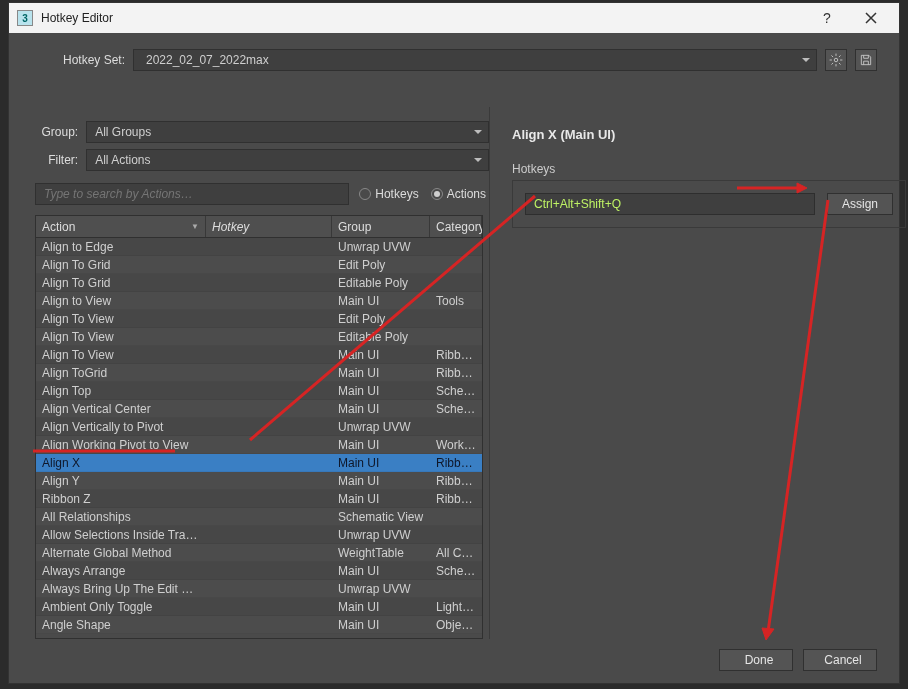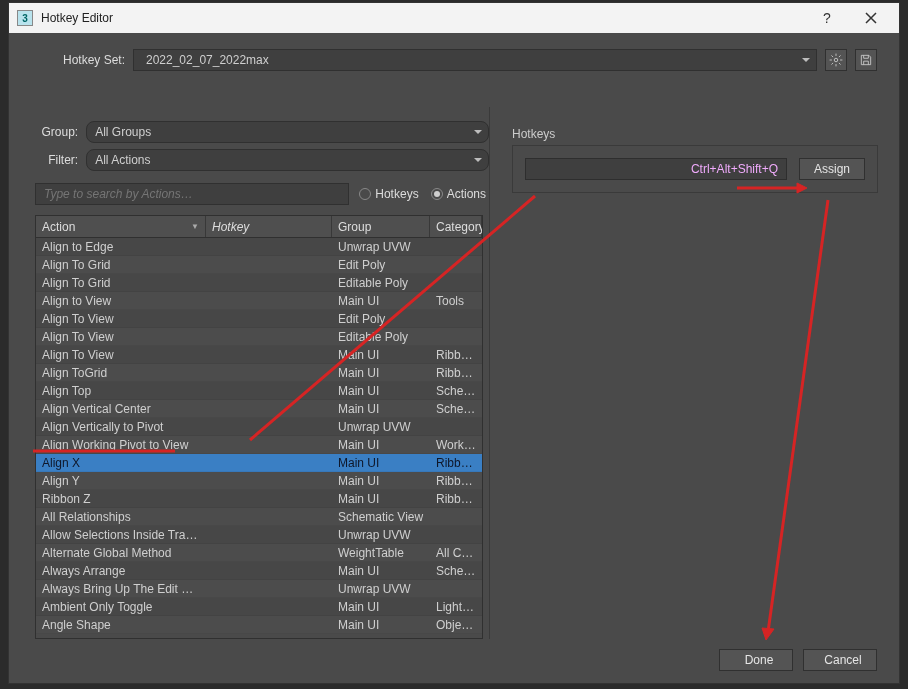--- a/index.html
+++ b/index.html
@@ -107,21 +107,21 @@
     flex:1;
     border-left:1px solid #3a3a3a;
     padding: 20px 22px 0 22px;
     position:relative;
   }
   .form-row {
     display:flex; align-items:center;
     margin-bottom:6px;
   }
   .form-row .lbl { width:44px; text-align:right; color:#ddd; margin-right:8px; }
-  .dd-wide { width: 410px; border-radius: 8px; }
+  .dd-wide { width: 410px; }
   .search-row { margin-top:12px; display:flex; align-items:center; width:463px;}
   .search-input {
     flex:1;
     background:#3f3f3f;
     border:1px solid #303030;
     height:22px;
     color:#888;
     padding:0 8px;
     font-size:12px;
     font-style:italic;
@@ -196,25 +196,24 @@
   .hotkeys-group {
     border:1px solid #3a3a3a;
     padding:12px;
     margin-top:4px;
   }
   .hotkeys-row { display:flex; align-items:center; }
   .input-text {
     background:#3f3f3f;
     border:1px solid #2e2e2e;
     height:22px;
-    color:#f0abfc;
+    color:#bef264;
     font-size:12px;
     padding:0 8px;
-    width:262px;
-    text-align:right;
+    width:290px;
   }
   .btn {
     height:22px;
     background:#545454;
     border:1px solid #303030;
     color:#e5e5e5;
     font-size:12px;
     padding:0 14px;
     display:flex; align-items:center; justify-content:center;
     margin-left:12px;
@@ -440,20 +439,21 @@
                 <div class="td td-action">Angle Shape</div>
                 <div class="td td-hotkey"></div>
                 <div class="td td-group">Main UI</div>
                 <div class="td td-cat">Objects Sh</div>
               </div>
             </div>
         </div>
       </div>
 
       <div class="right-pane">
+        <div class="detail-title">Align X (Main UI)</div>
         <div class="section-label">Hotkeys</div>
         <div class="hotkeys-group">
           <div class="hotkeys-row">
             <input class="input-text" value="Ctrl+Alt+Shift+Q" style="">
             <div class="btn">
               <span>Assign</span>
             </div>
           </div>
         </div>
       </div>

